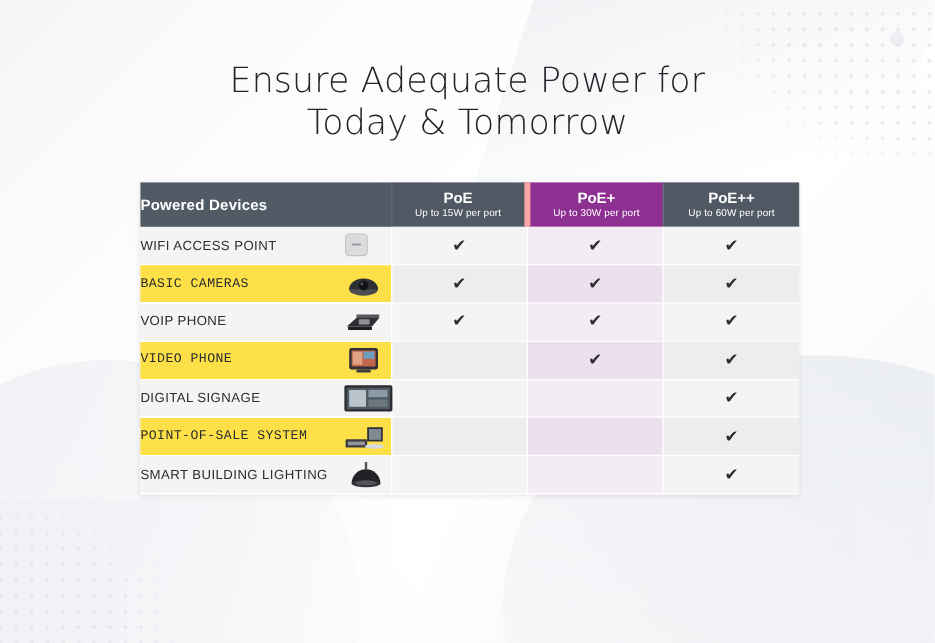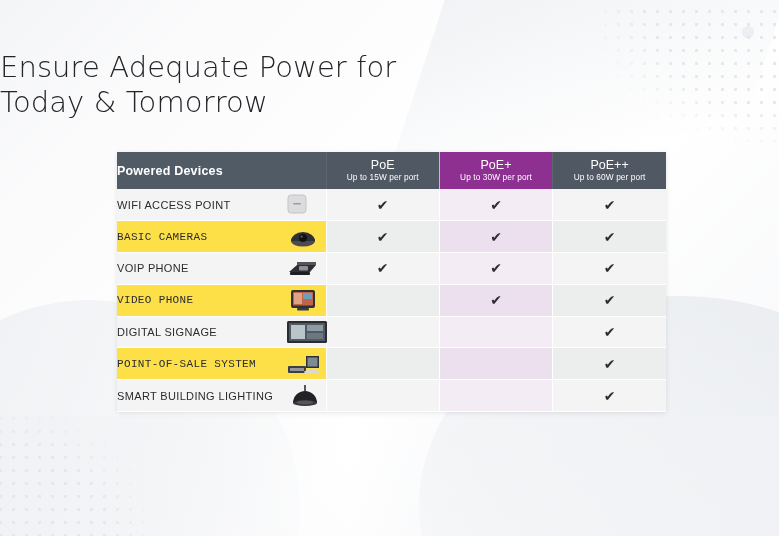--- a/index.html
+++ b/index.html
@@ -60,21 +60,21 @@
     left: 0; bottom: 0; width: 779px; height: 120px;
     background: linear-gradient(90deg, rgba(241,242,245,.9), rgba(255,255,255,0) 45%, rgba(240,242,245,.75) 100%);
   }
 
   
   .title {
     position: absolute;
     top: 50px;
     left: 0;
     width: 779px;
-    text-align: left;
+    text-align: center;
     font-family: "DejaVu Sans", sans-serif;
     font-weight: 300;
     font-size: 29px;
     line-height: 35px;
     color: #222428;
     letter-spacing: .1px;
   }
   .title .l2 { display: block; }
 
   
@@ -111,26 +111,26 @@
     padding-left: 14px;
     font-size: 12.5px;
     letter-spacing: .2px;
   }
   th.col-head {
     background: #4f5863;
     border-left: 1px solid #5d6670;
   }
   th.col-head.highlight {
     background: #8e2f92;
-    border-left: 1px solid #fca5a5;
+    border-left: 5px solid #fca5a5;
   }
   th .ch-name {
     display: block;
     font-size: 12.5px;
-    font-weight: normal;
+    font-weight: bold;
     line-height: 14px;
   }
   th .ch-sub {
     display: block;
     font-size: 8.3px;
     font-weight: normal;
     line-height: 11px;
     letter-spacing: .1px;
   }
 

